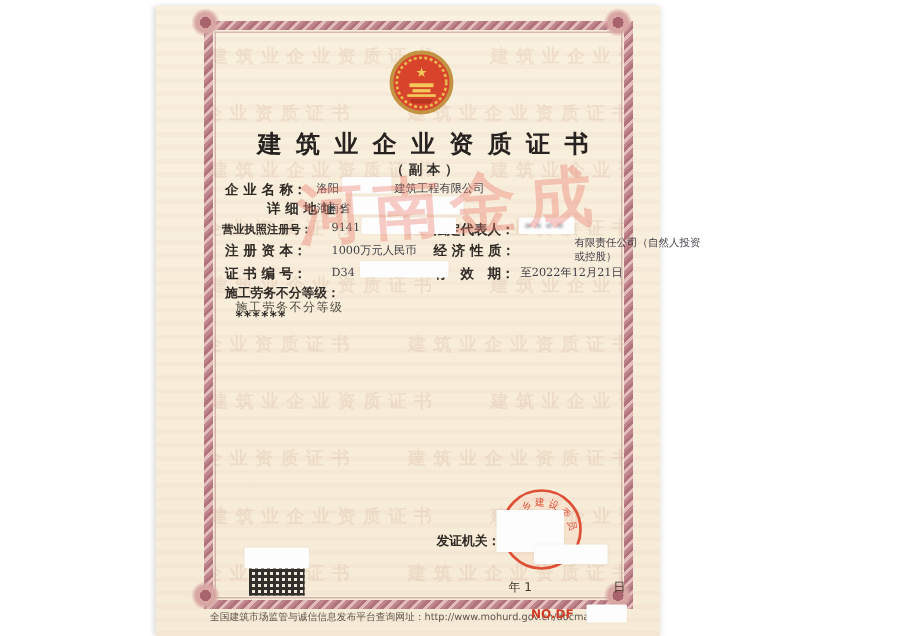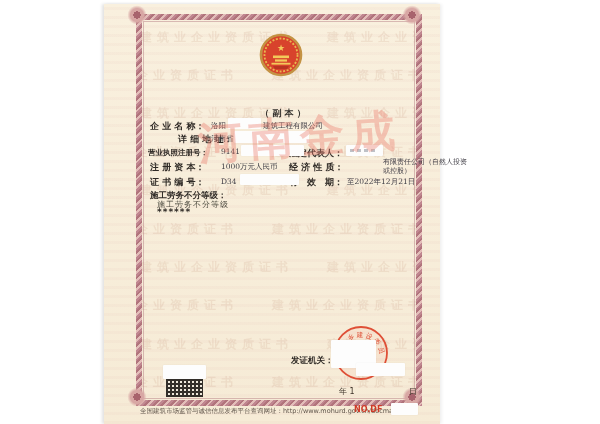--- a/index.html
+++ b/index.html
@@ -106,20 +106,21 @@
   <svg class="emblem" viewBox="0 0 44 44">
     <circle cx="22" cy="22" r="20" fill="#d8432c" stroke="#c49243" stroke-width="2.6"></circle>
     <circle cx="22" cy="22" r="16.5" fill="none" stroke="#e8b84f" stroke-width="1.8" stroke-dasharray="2,1.6"></circle>
     <text x="22" y="18" text-anchor="middle" font-size="9" fill="#f3c95a">★</text>
     <rect x="14" y="22.5" width="16" height="2.6" fill="#f3c95a"></rect>
     <rect x="16" y="26.4" width="12" height="2.2" fill="#f3c95a"></rect>
     <rect x="12.5" y="29.8" width="19" height="1.8" fill="#f3c95a"></rect>
     <path d="M14 33 L30 33 L28 36 L16 36 Z" fill="#b93522"></path>
   </svg>
 
+  <div class="title">建 筑 业 企 业 资 质 证 书</div>
   <div class="subtitle">（ 副 本 ）</div>
 
   <div class="watermark">河南金成</div>
 
   <span class="lab" style="left:150px;top:120px;">企 业 名 称：</span>
   <span class="val" style="left:211px;top:121px;">洛阳</span>
   <span class="val" style="left:263px;top:121px;">建筑工程有限公司</span>
   <div class="redact" style="left:228px;top:118px;width:33px;height:11px;"></div>
 
   <span class="lab" style="left:134px;top:133px;margin-left:44px;">详 细 地 址：</span>

